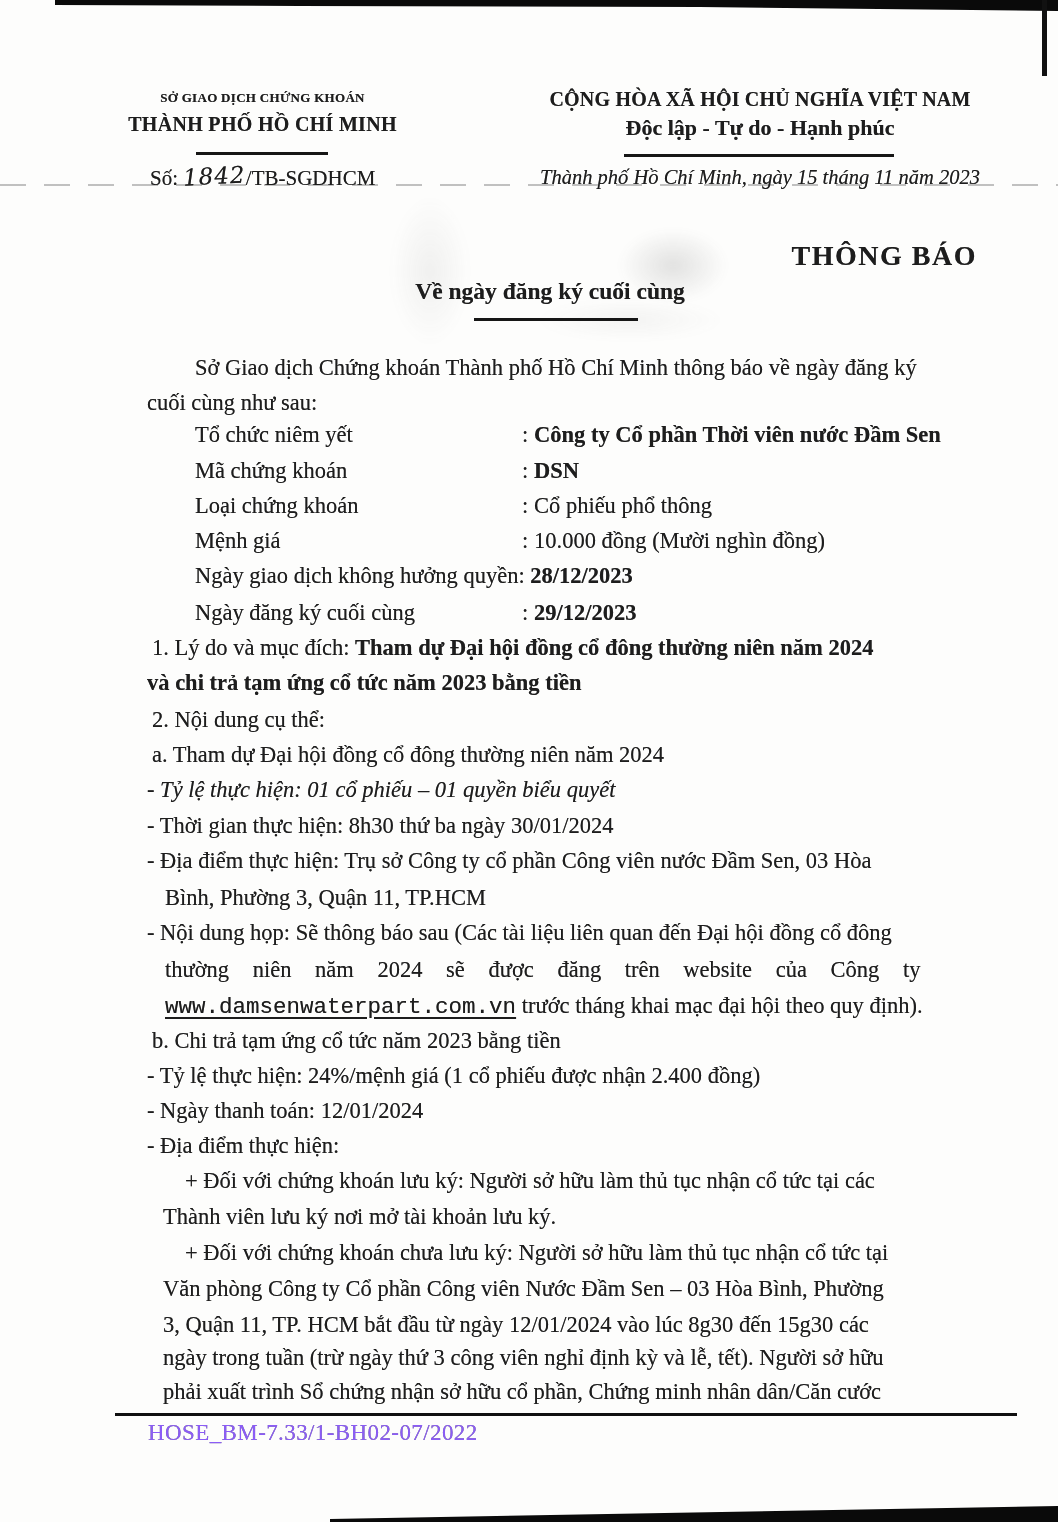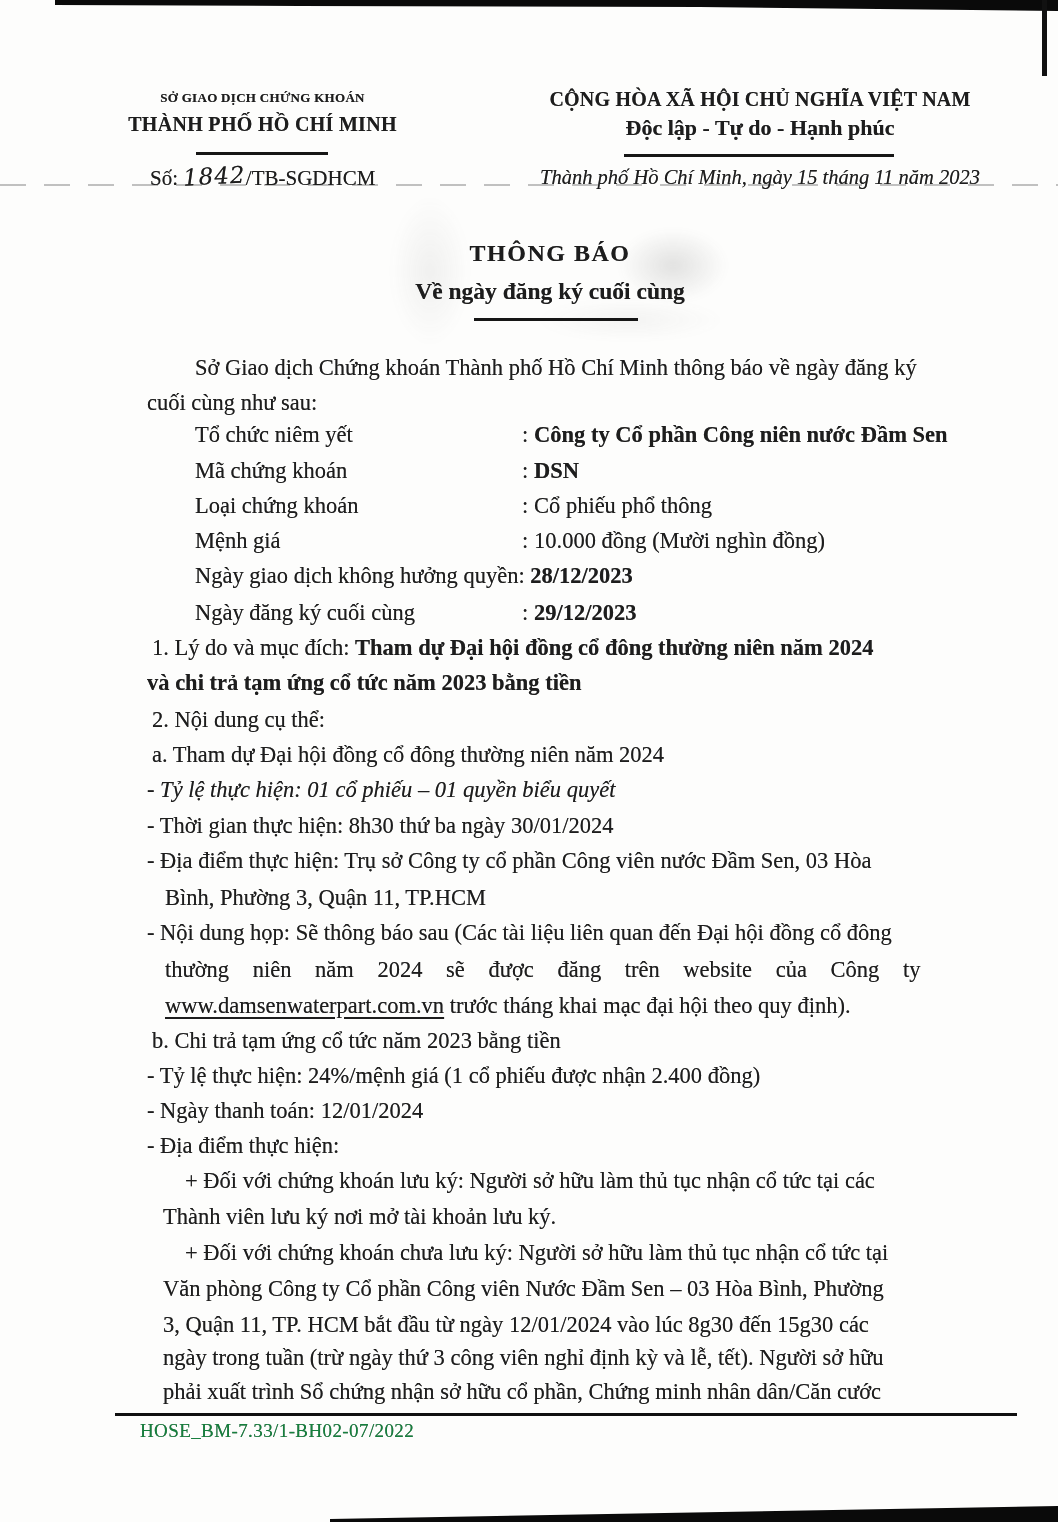--- a/index.html
+++ b/index.html
@@ -45,35 +45,35 @@
   .doc-no{position:absolute;left:150px;top:164px;font-size:21px;z-index:2;white-space:nowrap;}
   .doc-no .hand{font-family:"DejaVu Serif",serif;font-style:italic;font-size:23px;
     display:inline-block;transform:rotate(-3deg) translateY(-1px);letter-spacing:1px;}
   .hdr-right{position:absolute;left:505px;top:86px;width:510px;text-align:center;z-index:2;}
   .hdr-right .l1{font-weight:bold;font-size:20px;line-height:27px;letter-spacing:.2px;}
   .hdr-right .l2{font-weight:bold;font-size:22px;line-height:30px;}
   .rule-right{left:624px;top:154px;width:270px;height:3px;}
   .dateline{position:absolute;left:505px;top:166px;width:510px;text-align:center;
     font-style:italic;font-size:20.5px;z-index:2;white-space:nowrap;}
   
-  .title{position:absolute;left:110px;top:240px;width:880px;text-align:center;
-    font-weight:bold;font-size:24px;letter-spacing:1.5px;z-index:2;}
+  .title{position:absolute;left:97px;top:240px;width:880px;text-align:right;
+    font-weight:bold;font-size:28px;letter-spacing:1.5px;z-index:2;}
   .subtitle{position:absolute;left:110px;top:278px;width:880px;text-align:center;
     font-weight:bold;font-size:23.5px;z-index:2;}
   .rule-title{left:474px;top:318px;width:164px;height:3px;}
   
   .body-wrap{position:absolute;left:0;top:0;width:1058px;height:1522px;z-index:2;}
   .bline{position:absolute;font-size:22.5px;line-height:36px;white-space:nowrap;}
   .bline .b{font-weight:bold;}
-  .bline .u{text-decoration:underline;text-underline-offset:4px;}
+  .bline .u{text-decoration:underline;text-underline-offset:4px;font-family:Liberation Mono, monospace;}
   .bline .abs{position:absolute;top:0;}
   
   .rule-footer{left:115px;top:1413px;width:902px;height:3px;background:#101010;}
-  .footer-code{position:absolute;left:140px;top:1420px;font-size:19px;letter-spacing:.4px;
-    color:#15803d;z-index:2;}
+  .footer-code{position:absolute;left:148px;top:1420px;font-size:23px;letter-spacing:.4px;
+    color:#8b5cf6;z-index:2;}
 </style>
 </head>
 <body>
 
 <div class="page">
 
   <div class="art top-bar"></div>
   <div class="art right-tick"></div>
   <div class="art bottom-wedge"></div>
   <div class="art fold-line"></div>
@@ -95,21 +95,21 @@
   <div class="rule rule-right"></div>
   <div class="dateline">Thành phố Hồ Chí Minh, ngày 15 tháng 11 năm 2023</div>
 
   <div class="title">THÔNG BÁO</div>
   <div class="subtitle">Về ngày đăng ký cuối cùng</div>
   <div class="rule rule-title"></div>
 
   <div class="body-wrap">
       <div class="bline" style="left: 195px; top: 350px;"><span>Sở Giao dịch Chứng khoán Thành phố Hồ Chí Minh thông báo về ngày đăng ký</span></div>
       <div class="bline" style="left: 147px; top: 385px;"><span>cuối cùng như sau:</span></div>
-      <div class="bline" style="left: 195px; top: 417px;"><span>Tổ chức niêm yết</span><span class="abs" style="left: 327px;">:</span><span class="b abs" style="left: 339px;">Công ty Cổ phần Công niên nước Đầm Sen</span></div>
+      <div class="bline" style="left: 195px; top: 417px;"><span>Tổ chức niêm yết</span><span class="abs" style="left: 327px;">:</span><span class="b abs" style="left: 339px;">Công ty Cổ phần Thời viên nước Đầm Sen</span></div>
       <div class="bline" style="left: 195px; top: 453px;"><span>Mã chứng khoán</span><span class="abs" style="left: 327px;">:</span><span class="b abs" style="left: 339px;">DSN</span></div>
       <div class="bline" style="left: 195px; top: 488px;"><span>Loại chứng khoán</span><span class="abs" style="left: 327px;">:</span><span class="abs" style="left: 339px;">Cổ phiếu phổ thông</span></div>
       <div class="bline" style="left: 195px; top: 523px;"><span>Mệnh giá</span><span class="abs" style="left: 327px;">:</span><span class="abs" style="left: 339px;">10.000 đồng (Mười nghìn đồng)</span></div>
       <div class="bline" style="left: 195px; top: 558px; font-family: Liberation Serif, serif;"><span>Ngày giao dịch không hưởng quyền: </span><span class="b">28/12/2023</span></div>
       <div class="bline" style="left: 195px; top: 595px;"><span>Ngày đăng ký cuối cùng</span><span class="abs" style="left: 327px;">:</span><span class="b abs" style="left: 339px;">29/12/2023</span></div>
       <div class="bline" style="left: 152px; top: 630px;"><span>1. Lý do và mục đích: </span><span class="b">Tham dự Đại hội đồng cổ đông thường niên năm 2024</span></div>
       <div class="bline" style="left: 147px; top: 665px;"><span class="b">và chi trả tạm ứng cổ tức năm 2023 bằng tiền</span></div>
       <div class="bline" style="left: 152px; top: 702px;"><span>2.  Nội dung cụ thể:</span></div>
       <div class="bline" style="left: 152px; top: 737px;"><span>a. Tham dự Đại hội đồng cổ đông thường niên năm 2024</span></div>
       <div class="bline" style="left: 147px; top: 772px; font-style: italic;"><span>- Tỷ lệ thực hiện: 01 cổ phiếu – 01 quyền biểu quyết</span></div>

